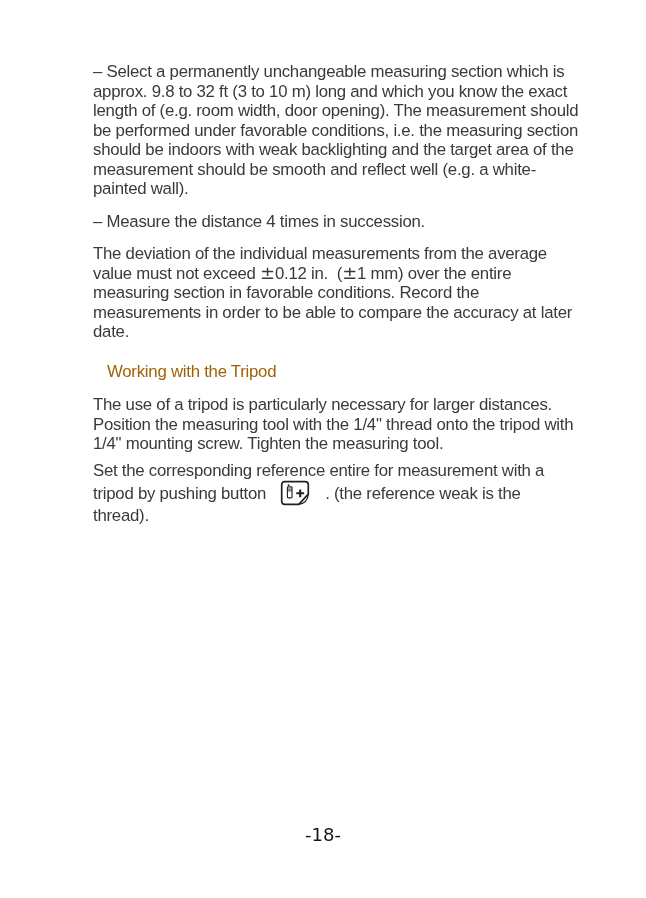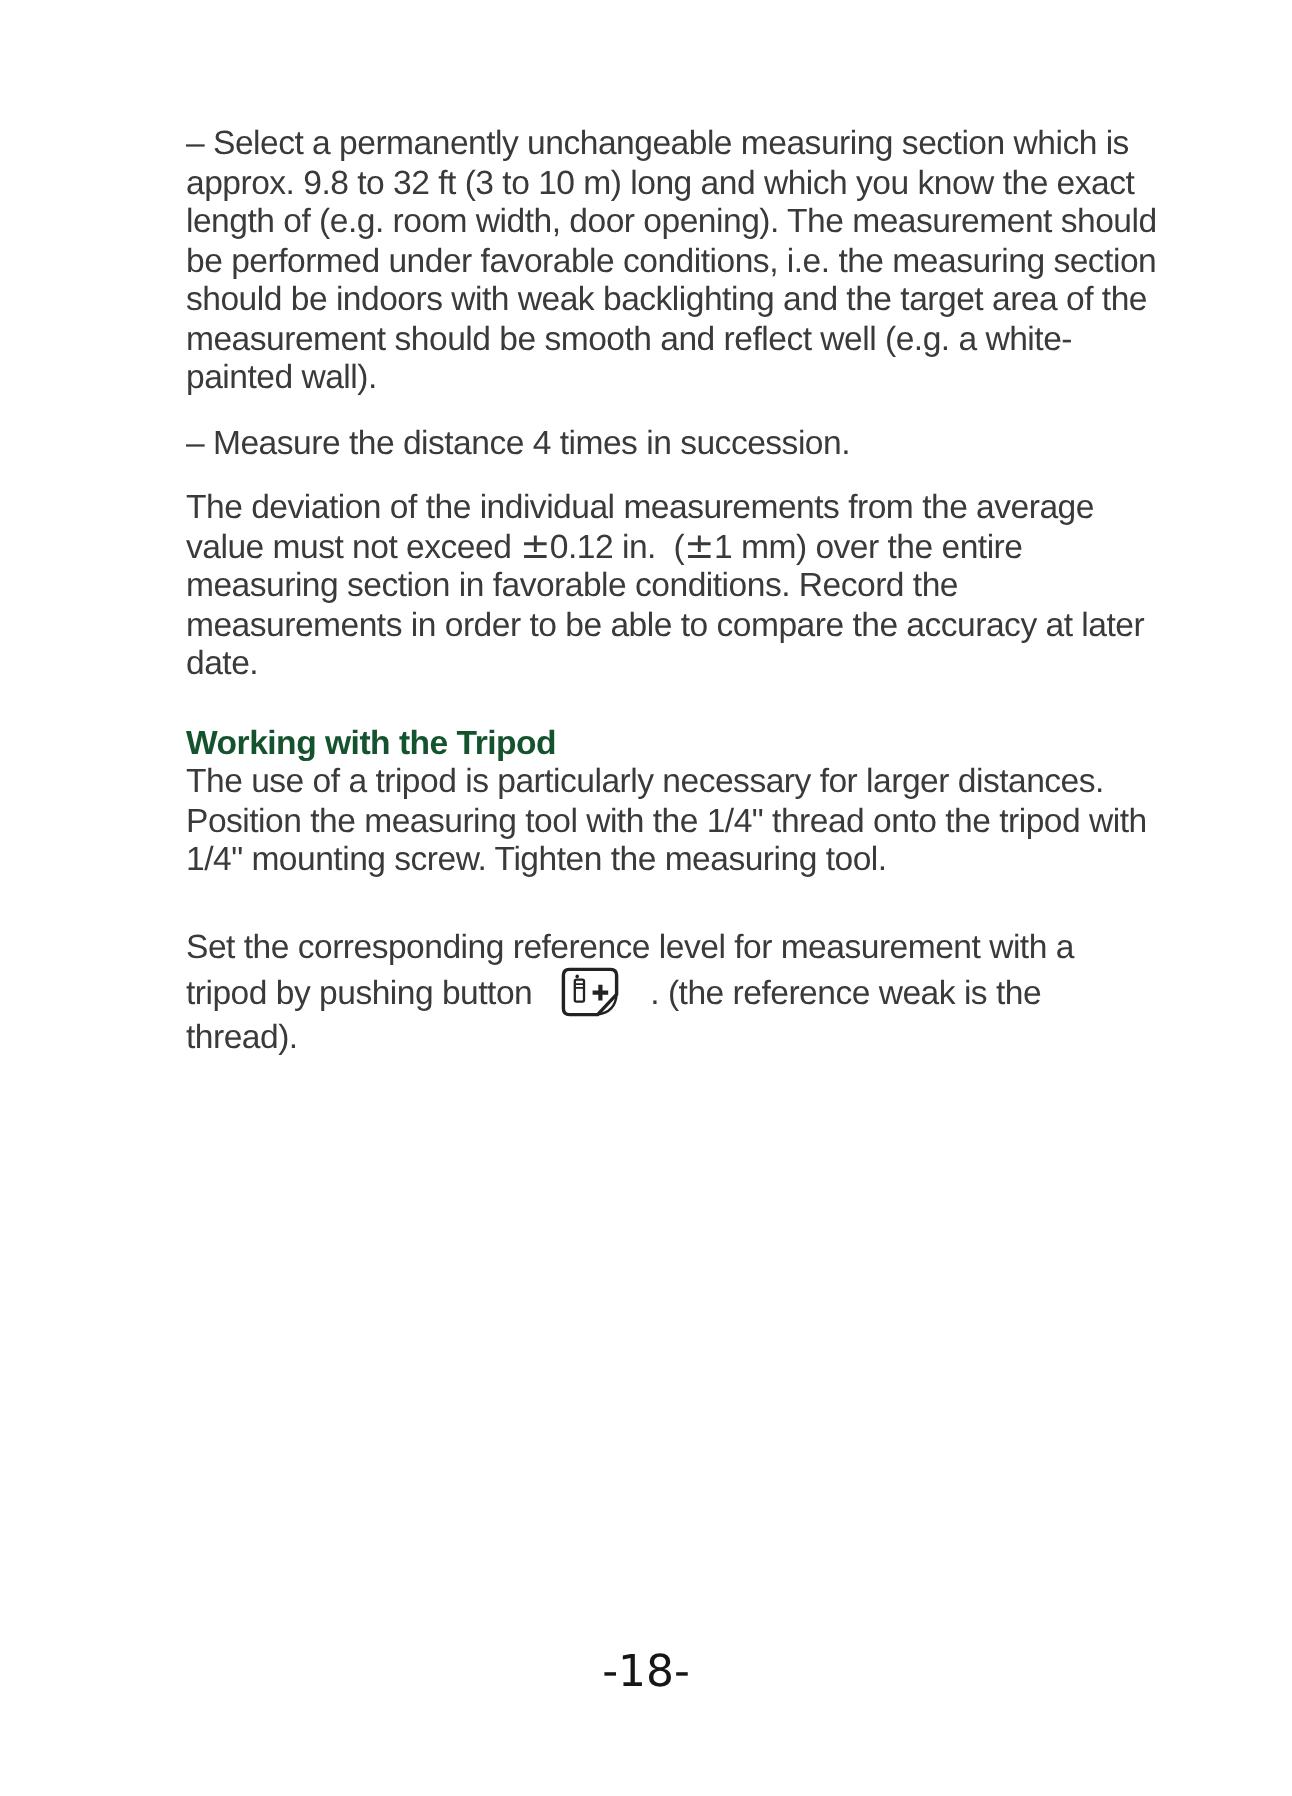--- a/index.html
+++ b/index.html
@@ -30,49 +30,49 @@
     line-height: 19.5px;
     letter-spacing: -0.25px;
   }
   .content p {
     margin: 0 0 13px 0;
   }
   .section {
     margin-top: 20px;
   }
   .section h2 {
-    margin: 0;
+    margin: 14px;
     font-size: 16.8px;
     line-height: 19.5px;
-    font-weight: bold;
-    color: #14532d;
+    font-weight: normal;
+    color: #a16207;
   }
   .section p {
-    margin: 0 0 24px 0;
+    margin: 0 0 7px 0;
   }
   .pm {
     font-family: "DejaVu Sans", sans-serif;
     font-size: 18px;
     line-height: 1;
   }
   .inline-button-icon {
     display: inline-block;
     width: 30px;
     height: 26px;
     vertical-align: -7px;
     margin: 0 15px 0 14px;
   }
   .page-number {
     position: absolute;
     left: 0;
     right: 0;
     top: 824px;
     text-align: center;
     font-family: "DejaVu Sans", sans-serif;
-    font-size: 22px;
+    font-size: 18px;
     color: #161616;
   }
 </style>
 </head>
 <body>
 
 <div class="page">
 
   <div class="content">
 
@@ -80,21 +80,21 @@
 
     <p>– Measure the distance 4 times in succession.</p>
 
     <p><span>The deviation of the individual measurements from the average value must not exceed </span><span class="pm">±</span><span>0.12 in.&nbsp; (</span><span class="pm">±</span><span>1 mm) over the entire measuring section in favorable conditions. Record the measurements in order to be able to compare the accuracy at later date.</span></p>
 
     <div class="section">
       <h2>Working with the Tripod</h2>
       <p>The use of a tripod is particularly necessary for larger distances. Position the measuring tool with the 1/4" thread onto the tripod with 1/4" mounting screw. Tighten the measuring tool.</p>
     </div>
 
-    <p><span>Set the corresponding reference level for measurement with a tripod by pushing button</span><span class="inline-button-icon"><svg width="30" height="26" viewBox="0 0 30 26" xmlns="http://www.w3.org/2000/svg">
+    <p><span>Set the corresponding reference entire for measurement with a tripod by pushing button</span><span class="inline-button-icon"><svg width="30" height="26" viewBox="0 0 30 26" xmlns="http://www.w3.org/2000/svg">
           <path d="M4.6 1.7 H 25.2 Q 28.3 1.7 28.3 4.8 V 14.2 L 18.8 24.3 H 4.8 Q 1.7 24.3 1.7 21.2 V 4.8 Q 1.7 1.7 4.6 1.7 Z" fill="none" stroke="#222222" stroke-width="1.7"></path>
           <path d="M28.3 14.2 Q 27.7 23 18.8 24.3" fill="none" stroke="#222222" stroke-width="1.2"></path>
           <rect x="7.4" y="6.8" width="4.6" height="11" rx="0.8" fill="none" stroke="#222222" stroke-width="1.15"></rect>
           <path d="M7.8 9.1 h3.8 M7.8 10.9 h3.8" stroke="#222222" stroke-width="0.9" fill="none"></path>
           <circle cx="8.6" cy="5.2" r="0.9" fill="#222222"></circle>
           <path d="M16.3 13.3 h7.8 M20.2 9.4 v7.8" stroke="#222222" stroke-width="2.1" fill="none"></path>
         </svg></span><span>. (the reference weak is the thread).</span></p>
 
   </div>
 

